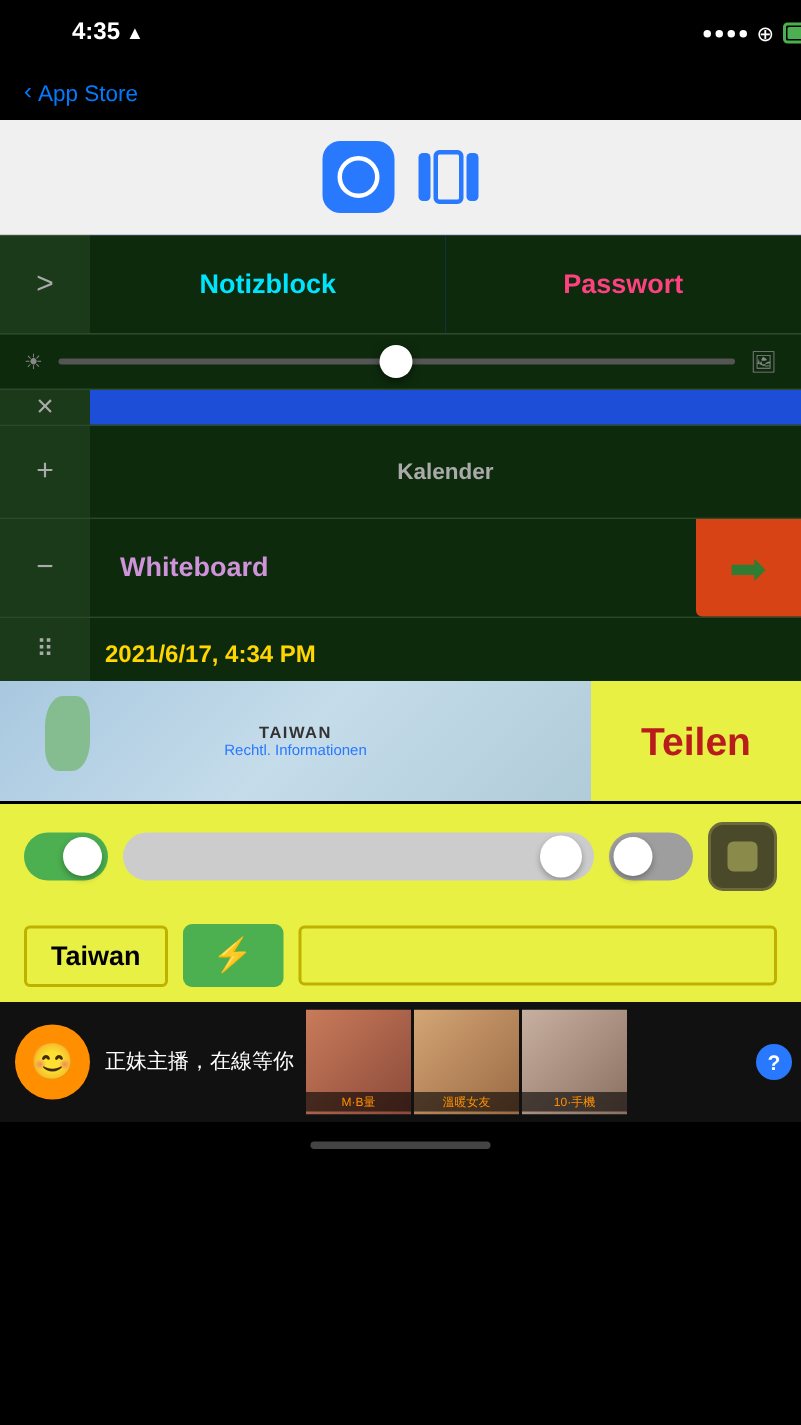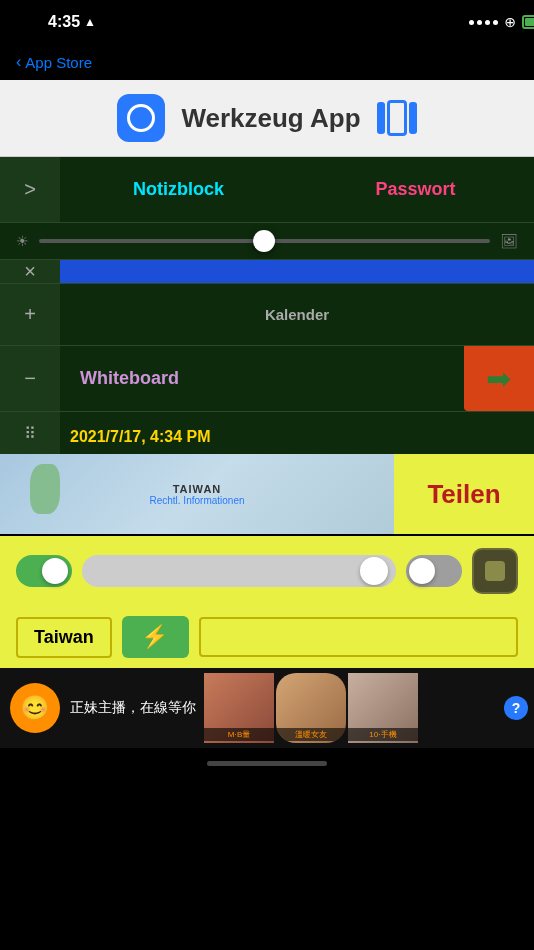--- a/index.html
+++ b/index.html
@@ -476,21 +476,21 @@
       margin-left: 8px;
     }
     .ad-img-placeholder {
       width: 70px;
       height: 70px;
       flex-shrink: 0;
       position: relative;
       overflow: hidden;
     }
     .ad-img-1 { background: linear-gradient(135deg, #c97b5a 0%, #8b4a3a 100%); }
-    .ad-img-2 { background: linear-gradient(135deg, #d4a574 0%, #9a6a44 100%); border-radius: 20px; }
+    .ad-img-2 { background: linear-gradient(135deg, #d4a574 0%, #9a6a44 100%); }
     .ad-img-3 { background: linear-gradient(135deg, #c8b0a0 0%, #8a7060 100%); }
     .ad-img-label {
       position: absolute;
       bottom: 2px;
       left: 0;
       right: 0;
       background: rgba(0,0,0,0.6);
       color: #ff8f00;
       font-size: 8px;
       text-align: center;
@@ -553,21 +553,20 @@
   <div class="back-btn">
     <span class="back-arrow">‹</span>
     <span>App Store</span>
   </div>
 </div>
 
 <div class="app-header">
   <div class="app-logo">
     <div class="app-logo-inner"></div>
   </div>
-  <span class="app-header-title">Werkzeug  App</span>
   <div class="phone-icon">
     <div class="phone-side"></div>
     <div class="phone-middle"></div>
     <div class="phone-side"></div>
   </div>
 </div>
 
 <div class="tool-grid">
 
   <div class="row-container">
@@ -615,21 +614,21 @@
         <span class="arrow-symbol">⬅</span>
       </div>
     </div>
   </div>
 
   <div class="row-container" style="border-bottom:none;">
     <div class="row-icon">
       <span style="font-size:16px;">⠿</span>
     </div>
     <div style="flex:1; background:#0d2a0d; padding: 16px 10px 8px 10px;">
-      <div class="timestamp-text">2021/7/17, 4:34 PM</div>
+      <div class="timestamp-text">2021/6/17, 4:34 PM</div>
     </div>
   </div>
 
   <div class="map-teilen-row">
     <div class="map-section">
       <div class="map-bg">
         <div class="map-island"></div>
         <span class="map-taiwan-label">TAIWAN</span>
         <span class="map-legal">Rechtl. Informationen</span>
       </div>

